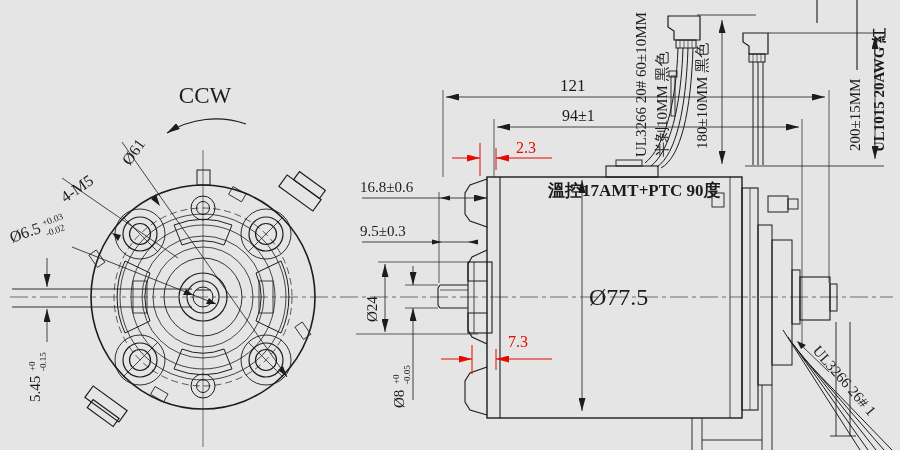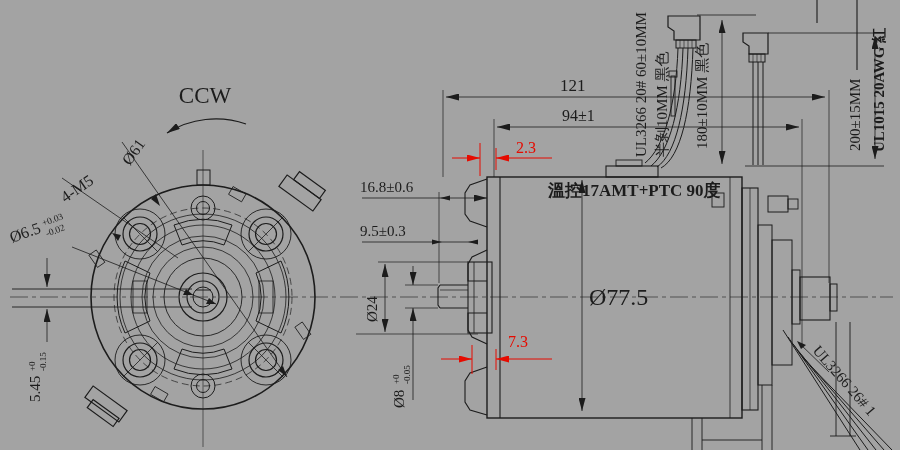--- a/index.html
+++ b/index.html
@@ -1,16 +1,16 @@
 <!DOCTYPE html>
 <html><head>
 <meta charset="utf-8">
 <style>
   html,body{margin:0;padding:0;background:#ffffff;}
-  .stage{width:900px;height:450px;position:relative;background:#a3a3a3;overflow:hidden;}
+  .stage{width:900px;height:450px;position:relative;background:#e5e5e5;overflow:hidden;}
   svg{display:block;}
   text{font-family:"Liberation Serif","DejaVu Serif",serif;fill:#1c1c1c;}
   .cjk{font-family:"Liberation Serif","DejaVu Serif",serif;}
   .ln{stroke:#1c1c1c;fill:none;}
   .red{stroke:#e60b00;fill:none;}
   .redtxt{fill:#e60b00;}
 </style>
 </head>
 <body>
 

